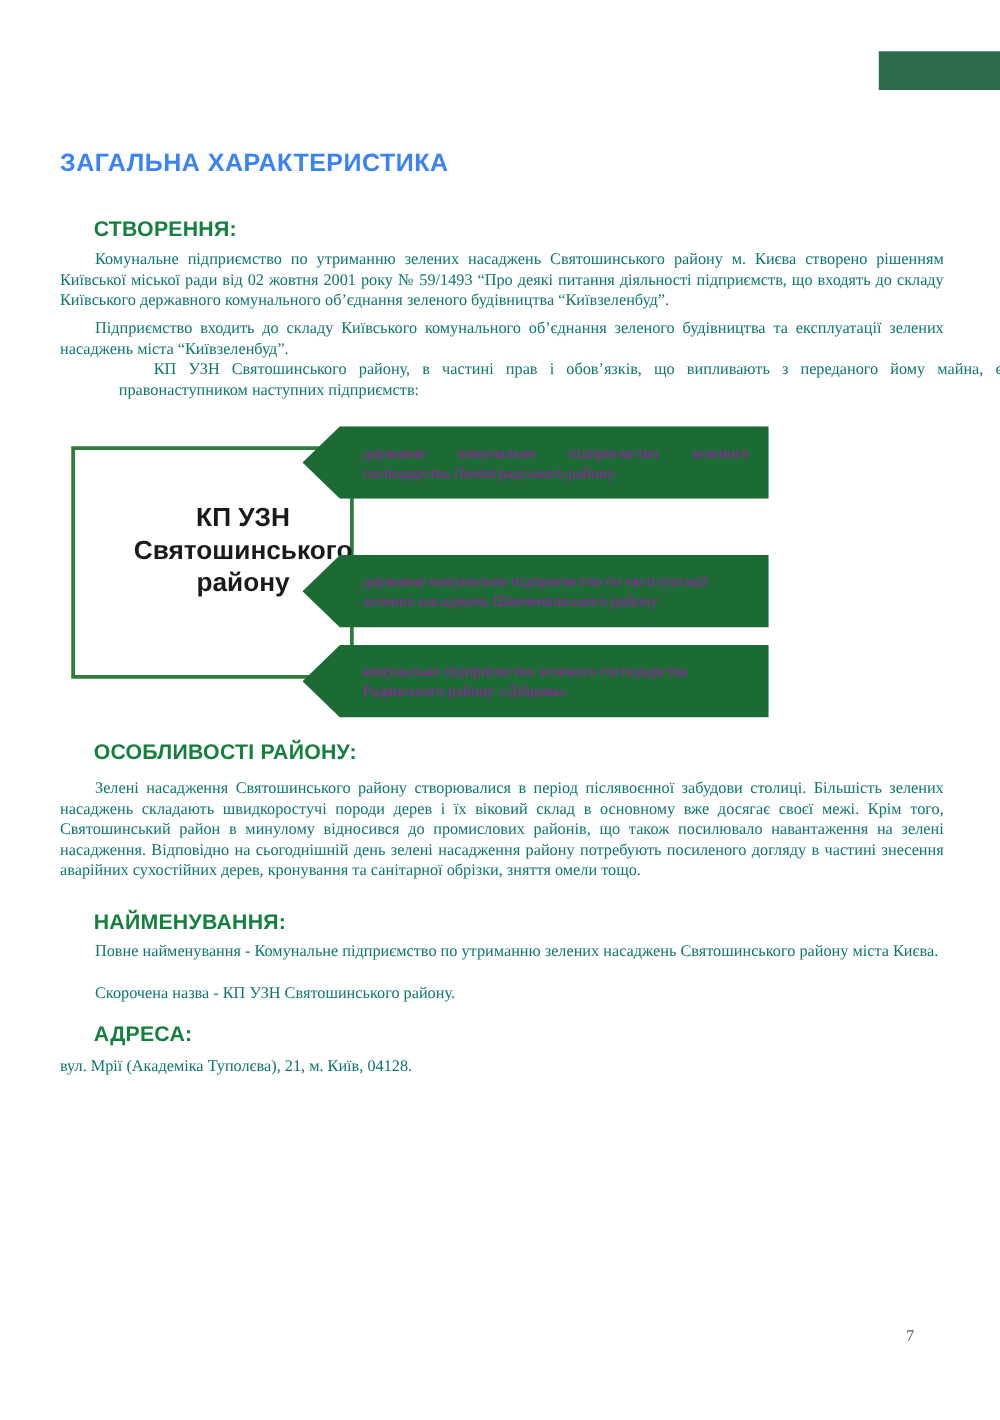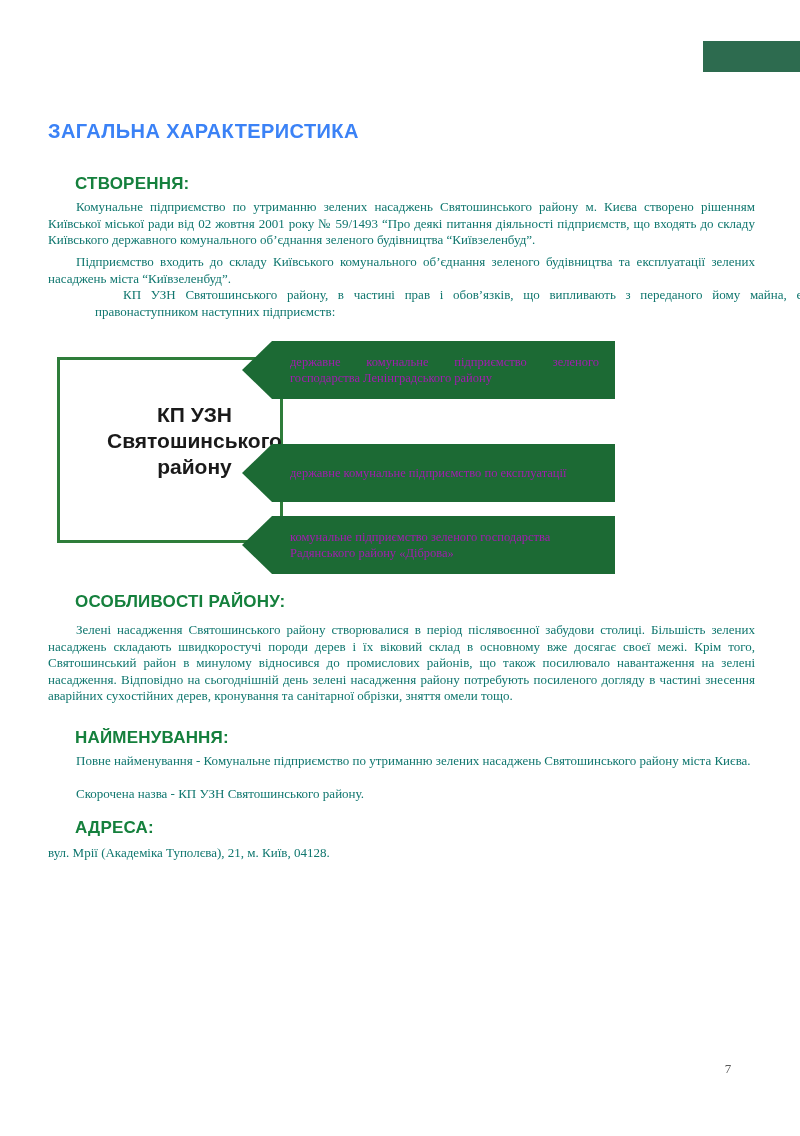--- a/index.html
+++ b/index.html
@@ -117,20 +117,21 @@
         <span class="arrow-line">господарства Ленінградського району</span>
       </div>
     </div>
 
     <div class="arrow" id="arrow-1">
       <svg viewBox="0 0 373 58" preserveAspectRatio="none">
         <polygon points="0,29 30,0 373,0 373,58 30,58" fill="#1c6a34"></polygon>
       </svg>
       <div class="arrow-text">
         <span class="arrow-line">державне комунальне підприємство по експлуатації</span>
+        <span class="arrow-line">зелених насаджень Шевченківського району</span>
       </div>
     </div>
 
     <div class="arrow" id="arrow-2">
       <svg viewBox="0 0 373 58" preserveAspectRatio="none">
         <polygon points="0,29 30,0 373,0 373,58 30,58" fill="#1c6a34"></polygon>
       </svg>
       <div class="arrow-text">
         <span class="arrow-line">комунальне підприємство зеленого господарства</span>
         <span class="arrow-line">Радянського району «Діброва»</span>

